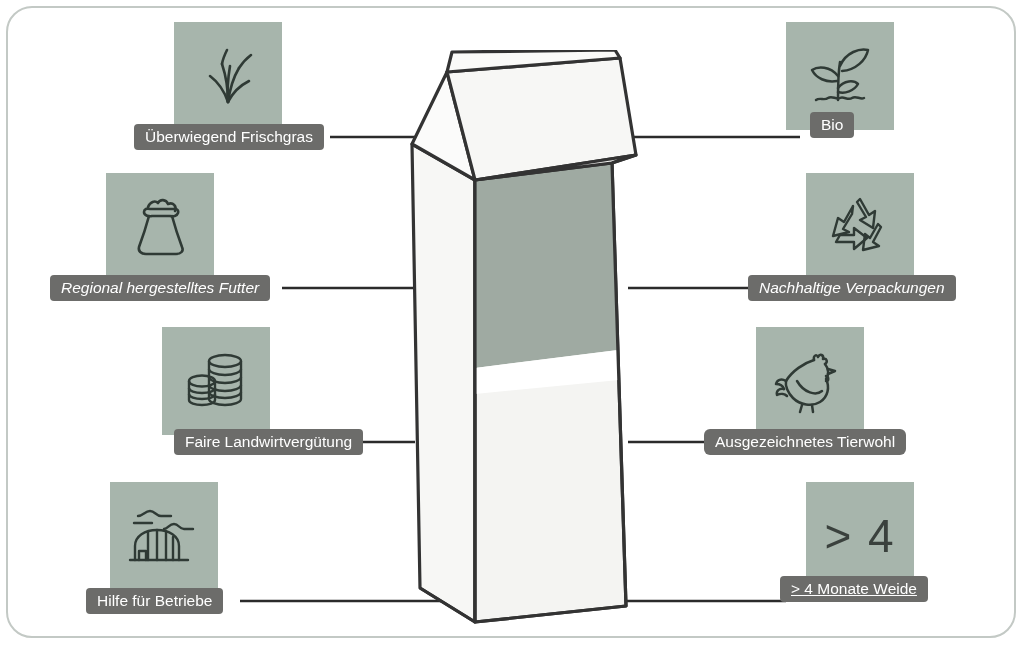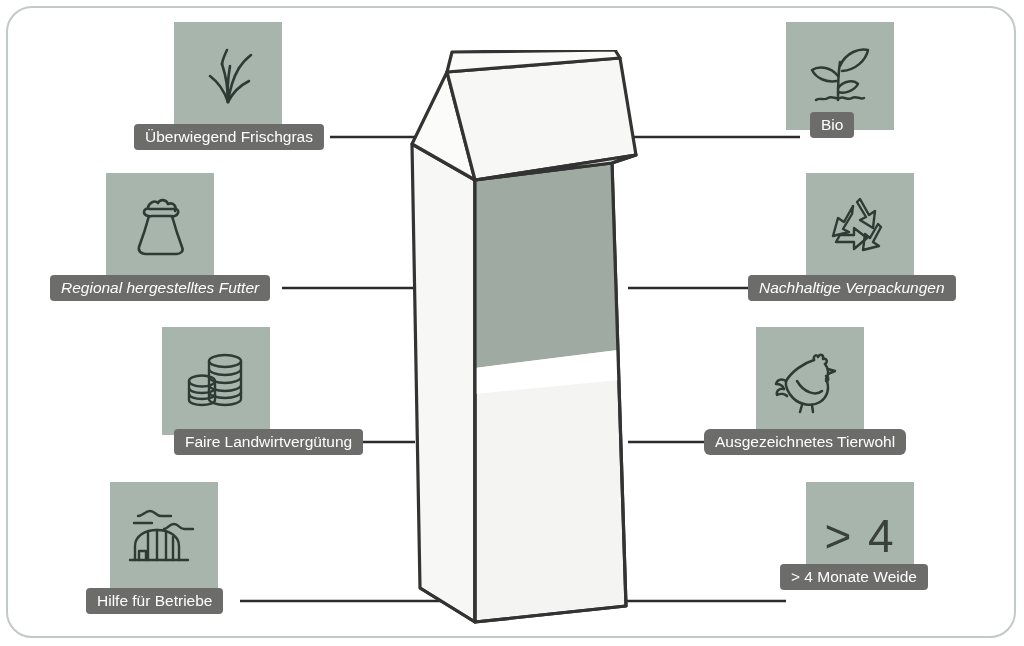--- a/index.html
+++ b/index.html
@@ -281,15 +281,15 @@
         <path d="M30,62 L28,69"></path>
         <path d="M40,62 L41,69"></path>
       </g>
     </svg>
   </div>
   <div class="chip" style="left:704px; top:429px;border-radius:6px;">Ausgezeichnetes Tierwohl</div>
 
   <div class="tile" style="left:806px; top:482px;">
     <div class="bignum">&gt; 4</div>
   </div>
-  <div class="chip" style="left:780px; top:564px;">&gt; 4 Monate Weide</div>
+  <div class="chip" style="left:780px; top:576px;text-decoration:underline;">&gt; 4 Monate Weide</div>
 
 </div>
 
 </body></html>

